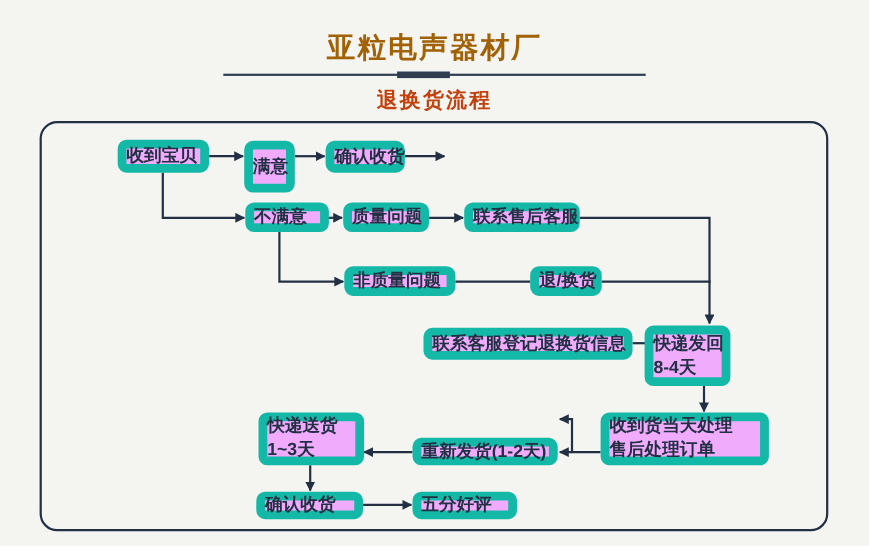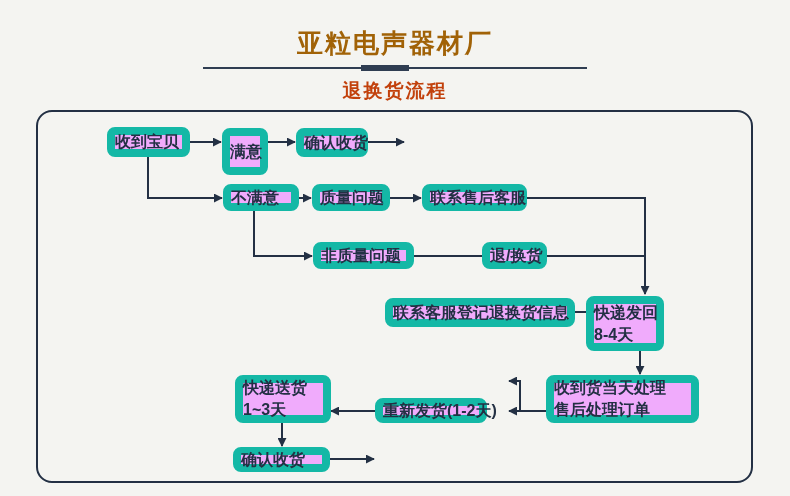--- a/index.html
+++ b/index.html
@@ -127,25 +127,28 @@
   </div>
   <div class="node" style="left:586px;top:296px;width:78px;height:55px">
     <span>快递发回</span>
     <span>8-4天</span>
   </div>
 
   <div class="node" style="left:546px;top:375px;width:153px;height:48px">
     <span>收到货当天处理</span>
     <span>售后处理订单</span>
   </div>
-  <div class="node" style="left:375px;top:398px;width:112px;height:25px">
+  <div class="node" style="left:375px;top:398px;width:132px;height:25px">
     <span>重新发货(1-2天)</span>
   </div>
   <div class="node" style="left:235px;top:375px;width:96px;height:48px">
     <span>快递送货</span>
     <span>1~3天</span>
   </div>
 
   <div class="node" style="left:233px;top:447px;width:97px;height:25px">
     <span>确认收货</span>
   </div>
+  <div class="node" style="left:375px;top:447px;width:95px;height:25px">
+    <span>五分好评</span>
+  </div>
 
 </div>
 
 </body></html>

